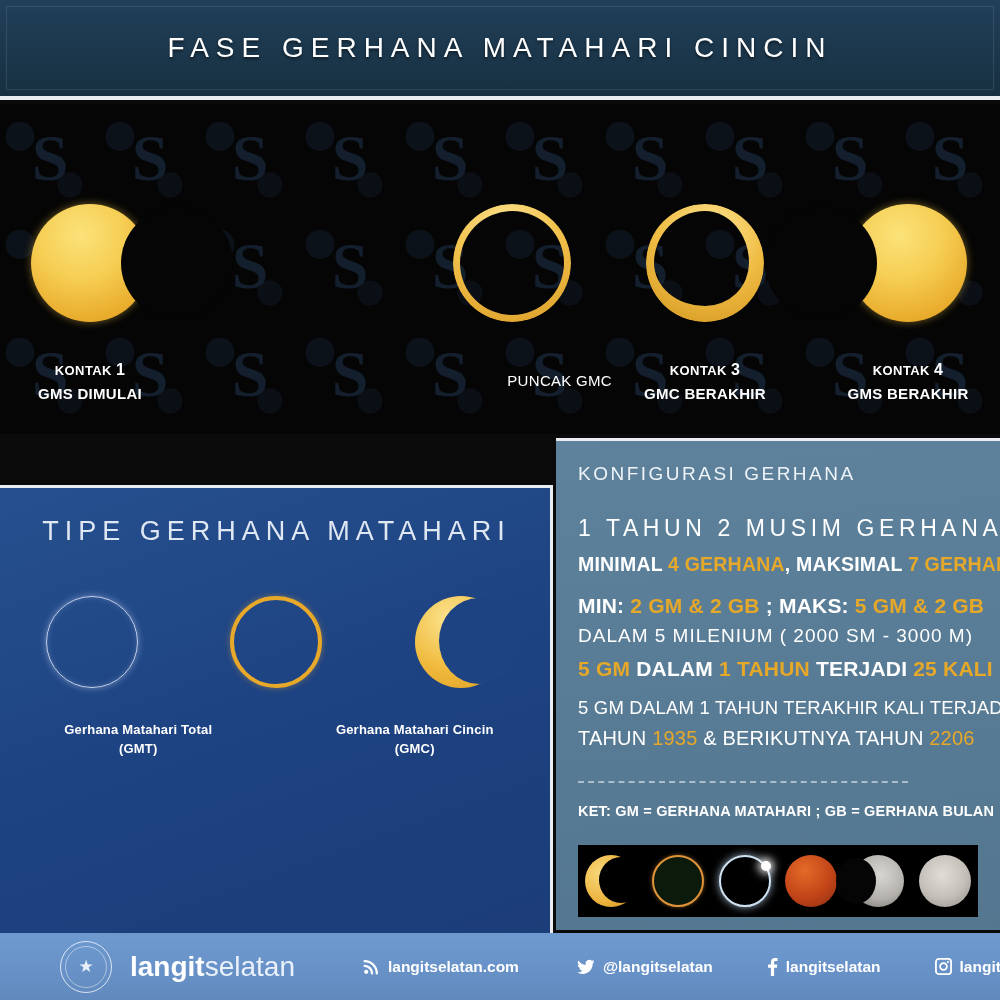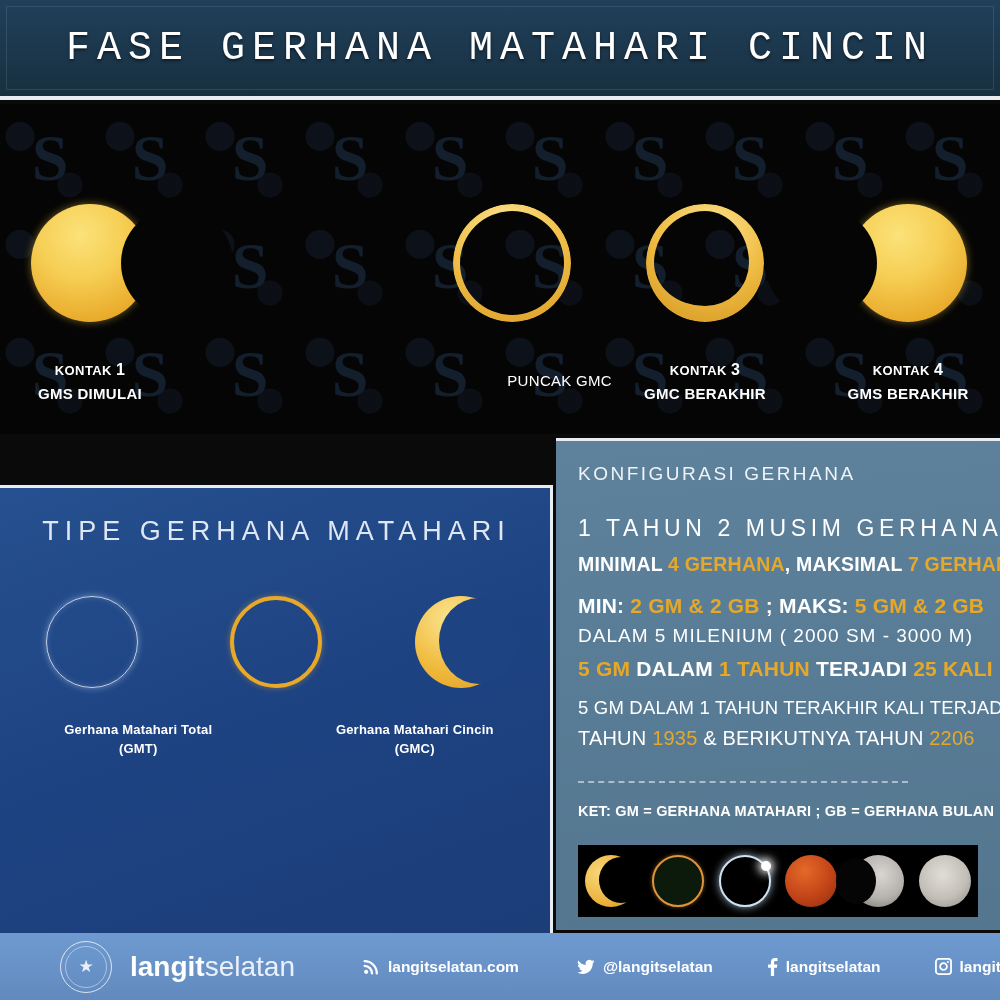--- a/index.html
+++ b/index.html
@@ -18,24 +18,23 @@
     background:linear-gradient(180deg,#20405a 0%,#1c374c 55%,#16303f 100%);
     box-sizing:border-box;
     border-bottom:4px solid #e9edf2;
     display:flex;align-items:center;justify-content:center;
   }
   .header::before{
     content:"";position:absolute;left:6px;top:6px;right:6px;bottom:6px;
     border:1px solid rgba(255,255,255,0.10);pointer-events:none;
   }
   .header-title{
-    font-size:40px;letter-spacing:7px;color:#ffffff;font-weight:300;
+    font-size:28px;letter-spacing:7px;color:#ffffff;font-weight:300;
     text-shadow:0 2px 3px rgba(0,0,0,.5);
     white-space:nowrap;
-    font-family:Liberation Mono, monospace;
   }
 
   
   .phases{
     position:absolute;left:0;top:104px;width:1000px;height:330px;
     background:#050505;
     overflow:hidden;
   }
   .phases::before{
     content:"";position:absolute;inset:0;

